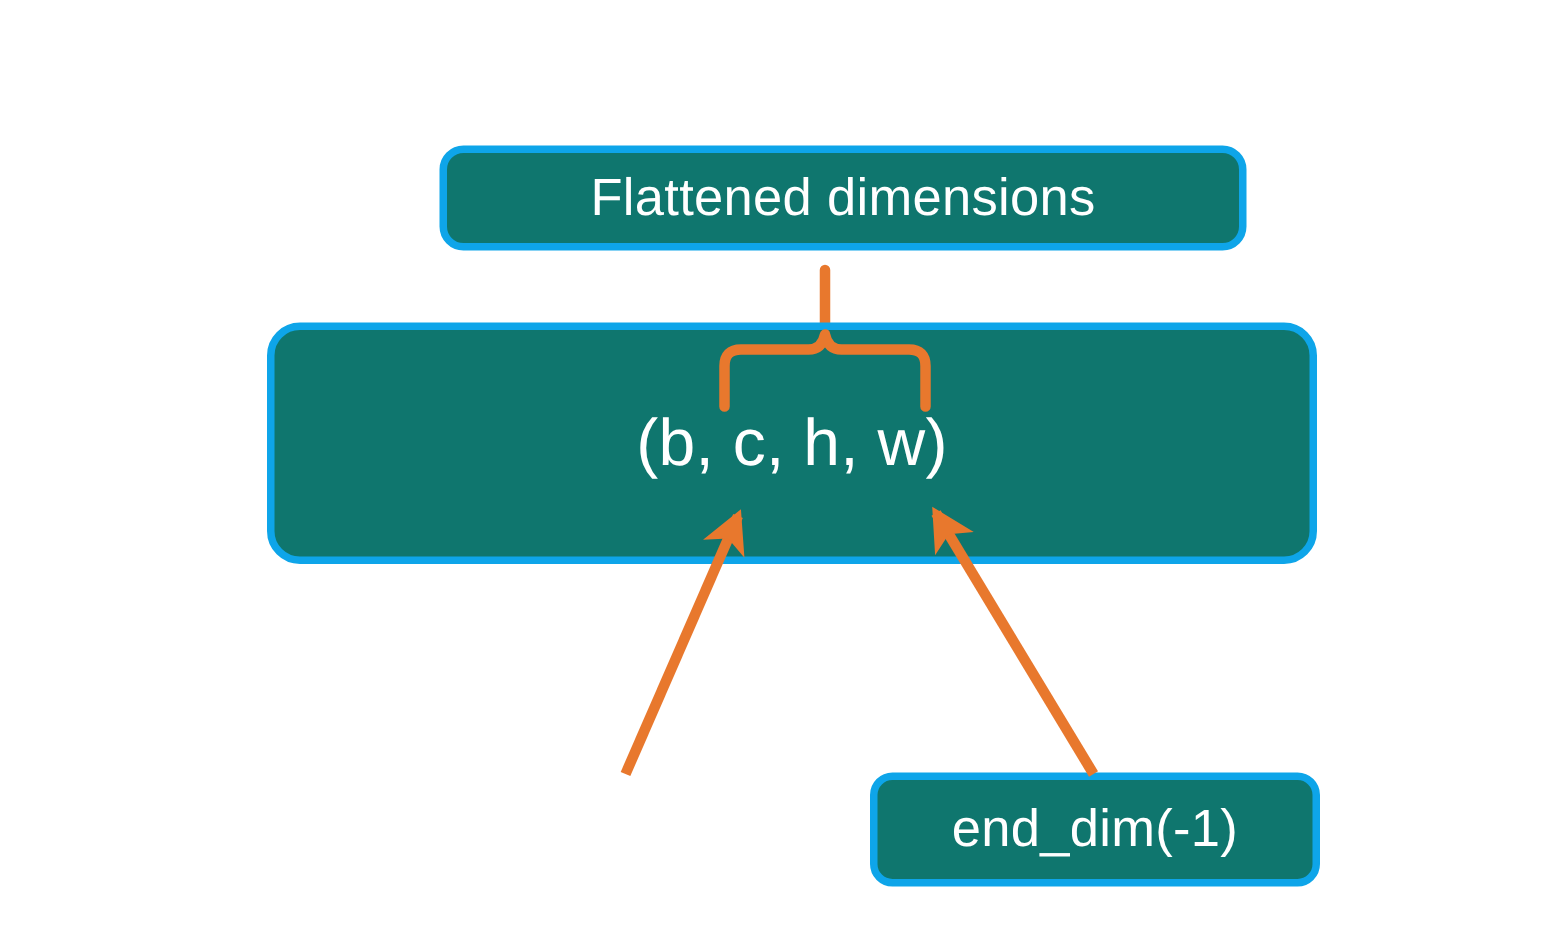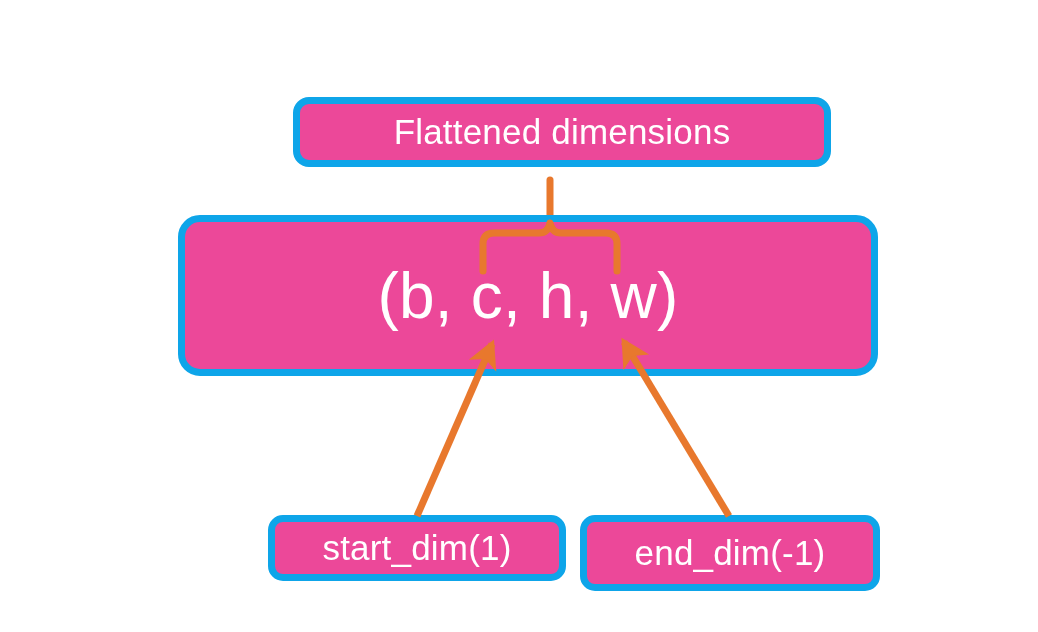--- a/index.html
+++ b/index.html
@@ -16,22 +16,22 @@
   }
   #canvas {
     position: absolute;
     left: 0; top: 0;
     width: 1038px;
     height: 632px;
   }
   .node {
     position: absolute;
     box-sizing: border-box;
-    background: #ec4899;
-    border: 7px solid #0ea5e9;
+    background: #0f766e;
+    border: 5px solid #0ea5e9;
     border-radius: 18px;
     color: #ffffff;
     display: flex;
     align-items: center;
     justify-content: center;
     text-align: center;
     font-weight: 400;
     letter-spacing: 0.2px;
     white-space: nowrap;
     z-index: 2;
@@ -43,21 +43,21 @@
     height: 70px;
     border-radius: 16px;
     font-size: 35px;
   }
   #node-shape {
     left: 178px;
     top: 215px;
     width: 700px;
     height: 161px;
     border-radius: 22px;
-    font-size: 64px;
+    font-size: 44px;
   }
   #node-startdim {
     left: 268px;
     top: 515px;
     width: 298px;
     height: 66px;
     border-radius: 15px;
     font-size: 35px;
   }
   #node-enddim {
@@ -97,23 +97,20 @@
   </svg>
 
   <div class="node" id="node-flattened">
     <span>Flattened dimensions</span>
   </div>
 
   <div class="node" id="node-shape">
     <span>(b, c, h, w)</span>
   </div>
 
-  <div class="node" id="node-startdim">
-    <span>start_dim(1)</span>
-  </div>
 
   <div class="node" id="node-enddim">
     <span>end_dim(-1)</span>
   </div>
 
   <svg id="overlay-svg" viewBox="0 0 1038 632">
     <defs>
       <marker id="arrowhead" markerWidth="4.2" markerHeight="4.6" refX="3.4" refY="2.3" orient="auto" markerUnits="strokeWidth">
         <path d="M0,0.15 L4.1,2.3 L0,4.45 L1.05,2.3 Z" fill="#e8782d"></path>
       </marker>

